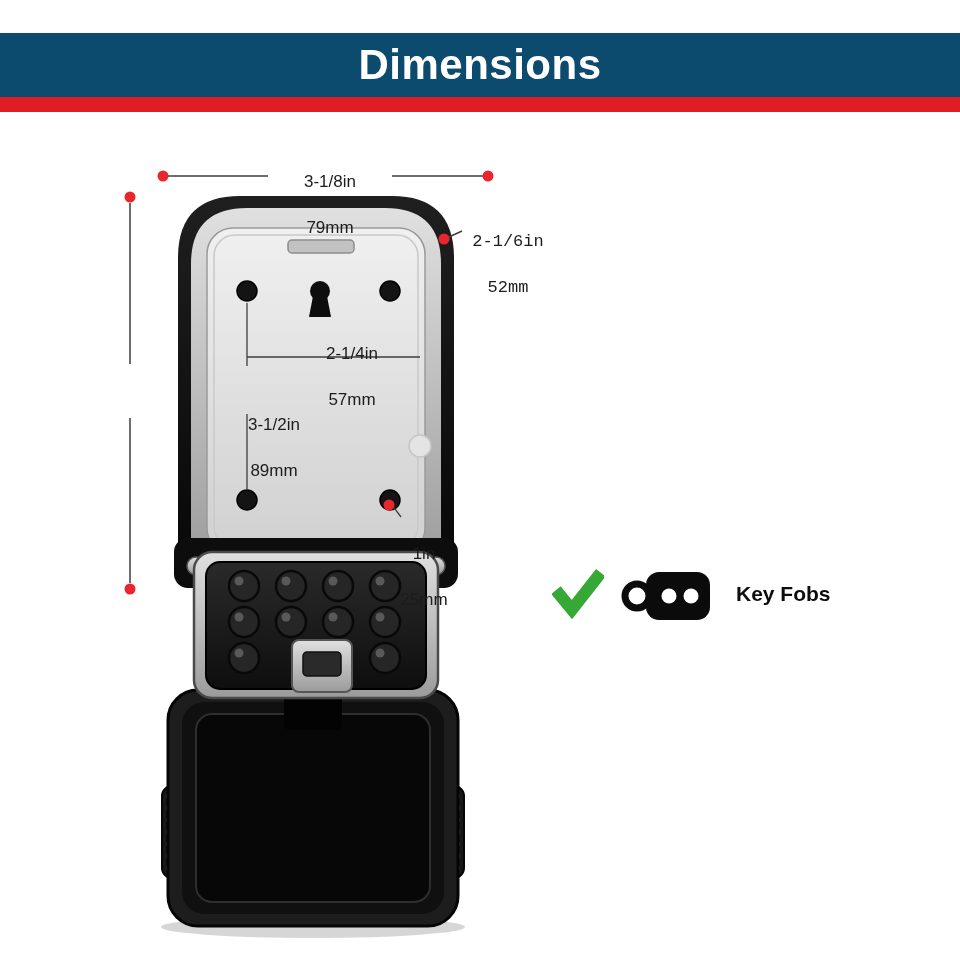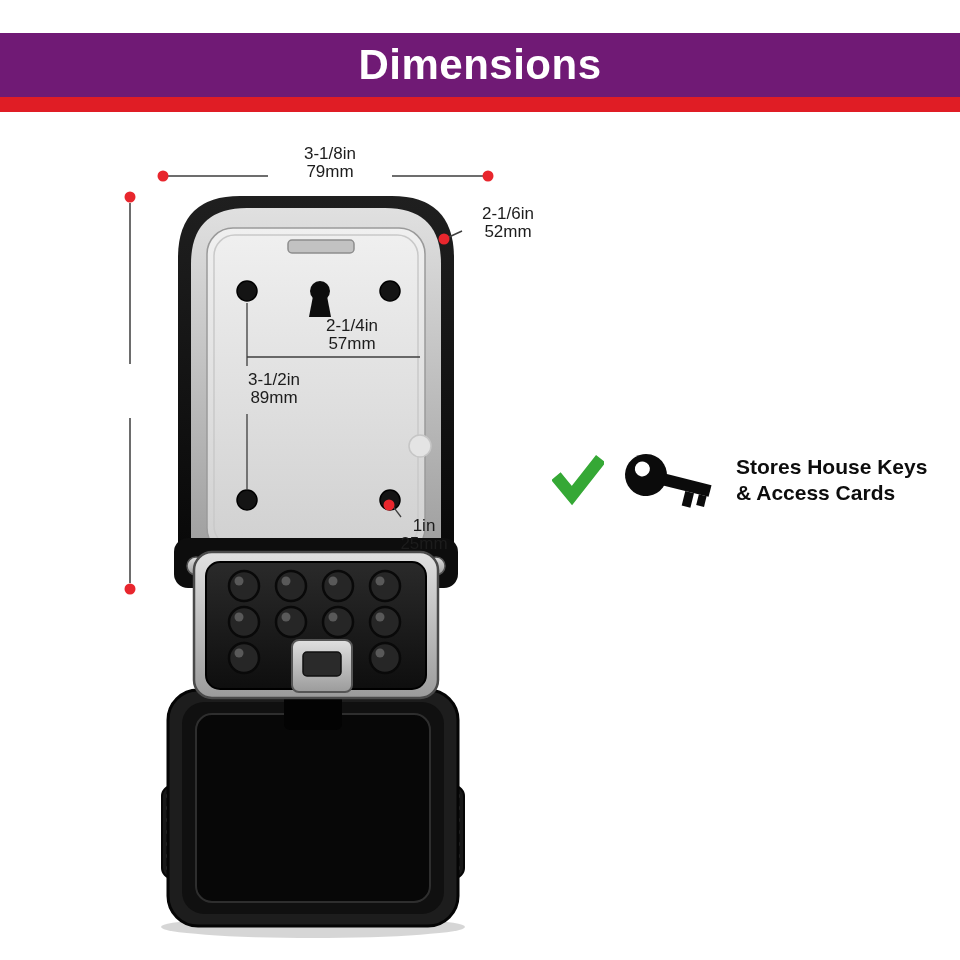--- a/index.html
+++ b/index.html
@@ -5,34 +5,34 @@
   :root{
     --accent-red:#e01d25;
     --dot-red:#e8262d;
     --check-green:#35a835;
     --ink:#1c1c1c;
   }
   *{box-sizing:border-box;}
   body{margin:0;background:#ffffff;font-family:"Liberation Sans", sans-serif;}
   .page{position:relative;width:960px;height:960px;margin:0 auto;background:#ffffff;overflow:hidden;}
 
-  .topbar{position:absolute;left:0;top:33px;width:960px;height:64px;background:#701a75;
+  .topbar{position:absolute;left:0;top:33px;width:960px;height:64px;background:#0c4a6e;
           display:flex;align-items:center;justify-content:center;}
   .topbar h1{margin:0;color:#ffffff;font-size:42px;font-weight:bold;letter-spacing:.5px;}
   .red-stripe{position:absolute;left:0;top:97px;width:960px;height:15px;background:var(--accent-red);}
 
   .illus{position:absolute;left:0;top:0;width:960px;height:960px;}
 
   .dim{position:absolute;color:var(--ink);font-size:17px;line-height:18px;text-align:center;}
-  .dim div{white-space:nowrap;}
+  .dim div{white-space:nowrap;margin-top:28px;}
   .dim-width{left:270px;top:145px;width:120px;}
-  .dim-depth{left:460px;top:205px;width:96px;}
+  .dim-depth{left:460px;top:205px;width:96px;font-family:Liberation Mono, monospace;}
   .dim-height{left:78px;top:369px;width:104px;}
   .dim-inner-w{left:292px;top:317px;width:120px;}
-  .dim-inner-h{left:192px;top:371px;width:120px;padding-left:44px;}
+  .dim-inner-h{left:192px;top:388px;width:120px;padding-left:44px;}
   .dim-hole{left:374px;top:517px;width:100px;}
 
   .feature{position:absolute;display:flex;align-items:center;gap:16px;height:72px;}
   .feature-1{left:552px;top:444px;}
   .feature-2{left:552px;top:558px;}
   .feature .check{flex:0 0 auto;}
   .feature .picto{flex:0 0 auto;}
   .feature-text{font-size:21px;line-height:26px;font-weight:bold;color:#0d0d0d;}
   .feature-text div{white-space:nowrap;}
 </style>
@@ -167,33 +167,29 @@
   </div>
   <div class="dim dim-inner-h">
     <div>3-1/2in</div>
     <div>89mm</div>
   </div>
   <div class="dim dim-hole">
     <div>1in</div>
     <div>25mm</div>
   </div>
 
-  <div class="feature feature-1">
+
+  <div class="feature feature-2">
     <svg class="check" width="52" height="52" viewBox="0 0 60 60" aria-hidden="true">
       <path d="M9 31 L23 48 L52 11" fill="none" stroke="var(--check-green)" stroke-width="14" stroke-linecap="square" stroke-linejoin="miter"></path>
     </svg>
     <svg class="picto" width="100" height="70" viewBox="0 0 100 70" aria-hidden="true">
-      <g transform="rotate(14 26 30)" fill="#0b0b0b">
-        <circle cx="26" cy="30" r="21"></circle>
-        <circle cx="21" cy="25" r="7.5" fill="#ffffff"></circle>
-        <rect x="44" y="24" width="48" height="12"></rect>
-        <rect x="68" y="36" width="9" height="15"></rect>
-        <rect x="82" y="36" width="8" height="11"></rect>
-      </g>
+      <circle cx="17" cy="37" r="12" fill="none" stroke="#0b0b0b" stroke-width="7"></circle>
+      <rect x="26" y="13" width="64" height="48" rx="13" fill="#0b0b0b"></rect>
+      <circle cx="49" cy="37" r="7.5" fill="#ffffff"></circle>
+      <circle cx="71" cy="37" r="7.5" fill="#ffffff"></circle>
     </svg>
     <div class="feature-text">
-      <div>Stores House Keys</div>
-      <div>&amp; Access Cards</div>
+      <div>Key Fobs</div>
     </div>
   </div>
-
 
 </div>
 
 </body></html>

